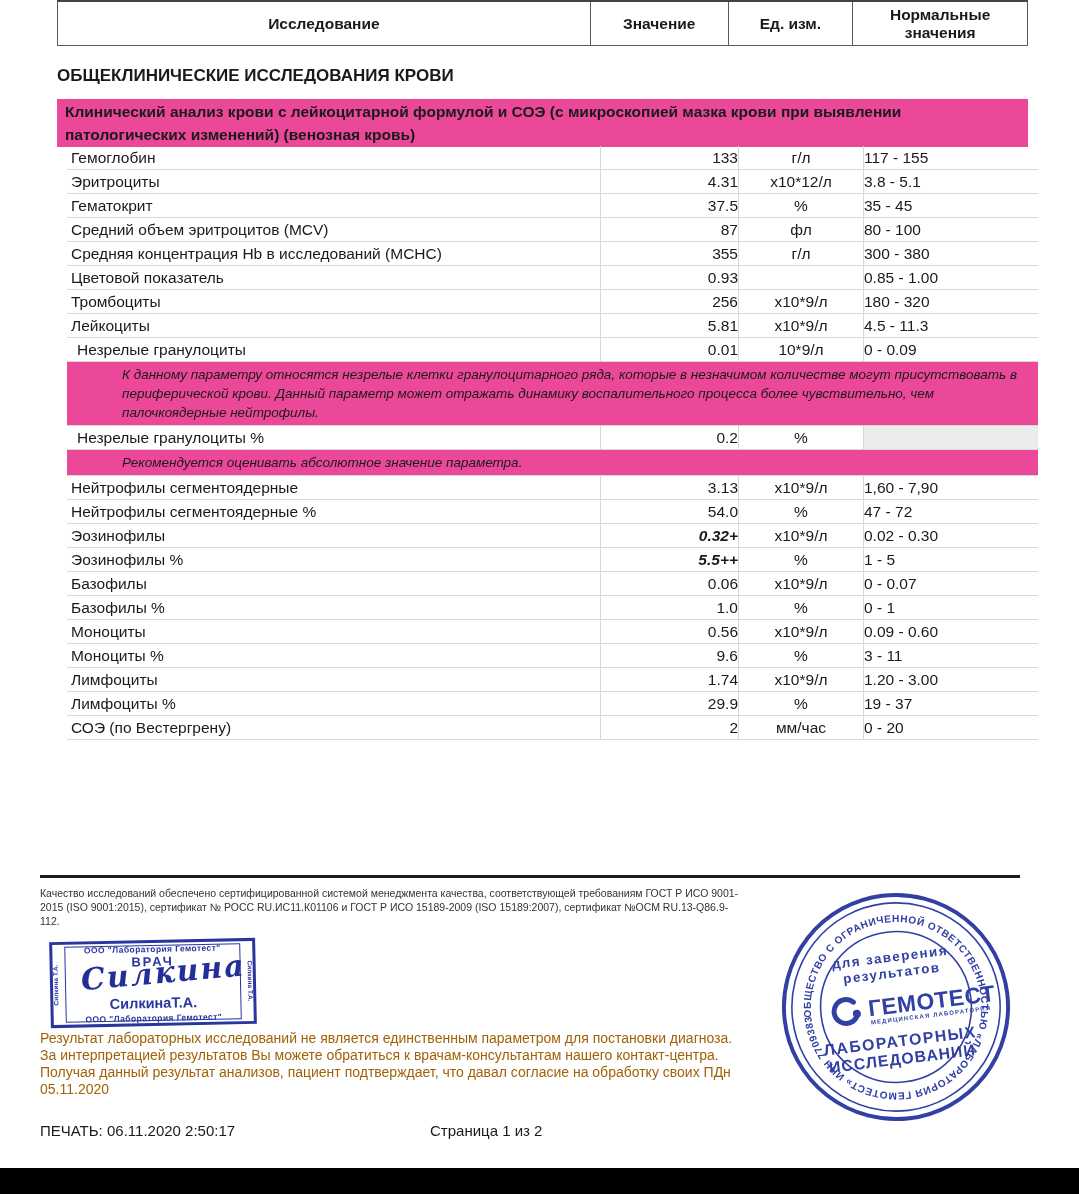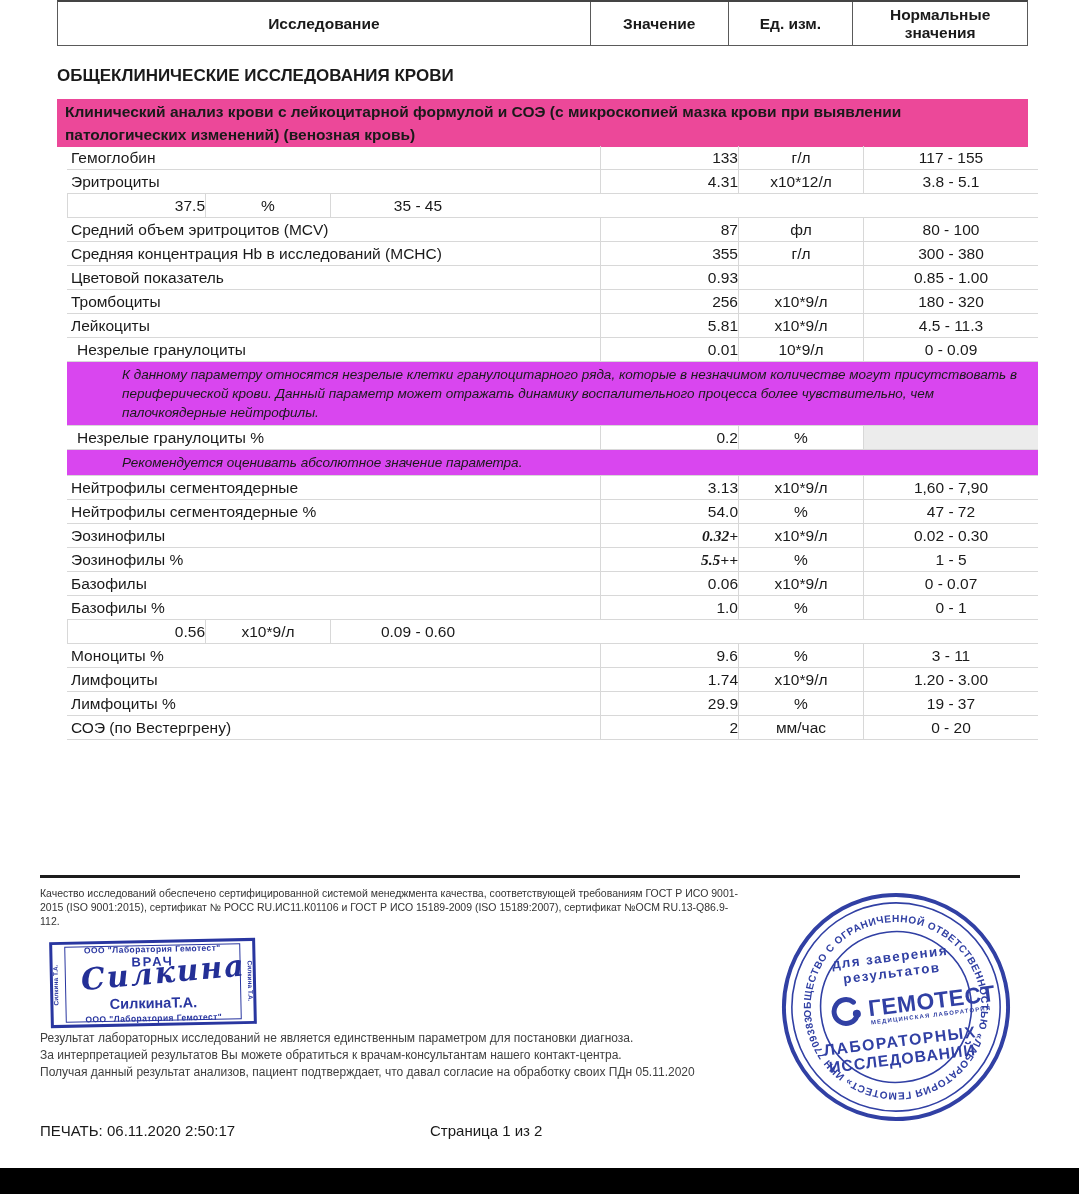--- a/index.html
+++ b/index.html
@@ -21,30 +21,30 @@
   .panel-banner{position:absolute;left:57px;top:99px;width:971px;box-sizing:border-box;
         background:#ec4899;font-weight:bold;font-size:15.5px;line-height:23px;padding:1px 8px;}
 
   #rows{position:absolute;left:57px;top:146px;width:971px;font-size:15.5px;margin-left:10px;}
   .row{display:flex;height:24px;line-height:24px;border-bottom:1px solid #d8d8d8;box-sizing:border-box;}
   .cell{box-sizing:border-box;border-left:1px solid #d8d8d8;overflow:hidden;white-space:nowrap;}
   .cell.name{width:533px;border-left:none;padding-left:4px;}
   .cell.name.indent{padding-left:10px;}
   .cell.value{width:138px;text-align:right;}
   .cell.unit{width:125px;text-align:center;}
-  .cell.normal{width:175px;text-align:center;}
-  .cell.flag{font-weight:bold;font-style:italic;font-family:Liberation Serif, serif;}
+  .cell.normal{width:175px;}
+  .cell.flag{font-weight:bold;font-style:italic;}
   .cell.shaded{background:#ececec;}
   .note{font-style:italic;font-size:13.5px;line-height:19px;padding:3px 10px 3px 55px;
-        background:#d946ef;border-bottom:1px solid #d8d8d8;}
+        background:#ec4899;border-bottom:1px solid #d8d8d8;}
 
   
   .divider{position:absolute;left:40px;top:875px;width:980px;height:3px;background:#1c1c1c;}
   .cert-text{position:absolute;left:40px;top:886px;width:700px;font-size:10.5px;line-height:14px;color:#333;}
-  .disclaimer{position:absolute;left:40px;top:1030px;width:760px;font-size:12px;line-height:17px;color:#404040;}
+  .disclaimer{position:absolute;left:40px;top:1030px;width:760px;font-size:14px;line-height:17px;color:#a16207;}
   .print-line{position:absolute;left:40px;top:1122px;font-size:15px;}
   .page-num{position:absolute;left:430px;top:1122px;font-size:15px;}
   .bottom-bar{position:absolute;left:0;top:1168px;width:1079px;height:26px;background:#000;}
 
   
   .dstamp{position:absolute;left:50px;top:940px;width:206px;height:86px;box-sizing:border-box;
          border:3px solid #2936a0;transform:rotate(-1.2deg);color:#2936a0;background:rgba(255,255,255,0);}
   .dstamp .inner{position:absolute;left:12px;top:2px;right:12px;bottom:2px;border:1px solid #2936a0;}
   .dstamp .org-top{position:absolute;top:1px;left:0;right:0;text-align:center;font-size:8.5px;font-weight:bold;letter-spacing:.4px;}
   .dstamp .role{position:absolute;top:11px;left:0;right:0;text-align:center;font-size:13px;font-weight:bold;letter-spacing:2px;}
@@ -84,20 +84,21 @@
         <div class="cell unit">г/л</div>
         <div class="cell normal">117 - 155</div>
       </div>
       <div class="row">
         <div class="cell name">Эритроциты</div>
         <div class="cell value">4.31</div>
         <div class="cell unit">х10*12/л</div>
         <div class="cell normal">3.8 - 5.1</div>
       </div>
       <div class="row">
+        <div class="cell name">Гематокрит</div>
         <div class="cell value">37.5</div>
         <div class="cell unit">%</div>
         <div class="cell normal">35 - 45</div>
       </div>
       <div class="row">
         <div class="cell name">Средний объем эритроцитов (MCV)</div>
         <div class="cell value">87</div>
         <div class="cell unit">фл</div>
         <div class="cell normal">80 - 100</div>
       </div>
@@ -169,20 +170,21 @@
         <div class="cell unit">х10*9/л</div>
         <div class="cell normal">0 - 0.07</div>
       </div>
       <div class="row">
         <div class="cell name">Базофилы %</div>
         <div class="cell value">1.0</div>
         <div class="cell unit">%</div>
         <div class="cell normal">0 - 1</div>
       </div>
       <div class="row">
+        <div class="cell name">Моноциты</div>
         <div class="cell value">0.56</div>
         <div class="cell unit">х10*9/л</div>
         <div class="cell normal">0.09 - 0.60</div>
       </div>
       <div class="row">
         <div class="cell name">Моноциты %</div>
         <div class="cell value">9.6</div>
         <div class="cell unit">%</div>
         <div class="cell normal">3 - 11</div>
       </div>

